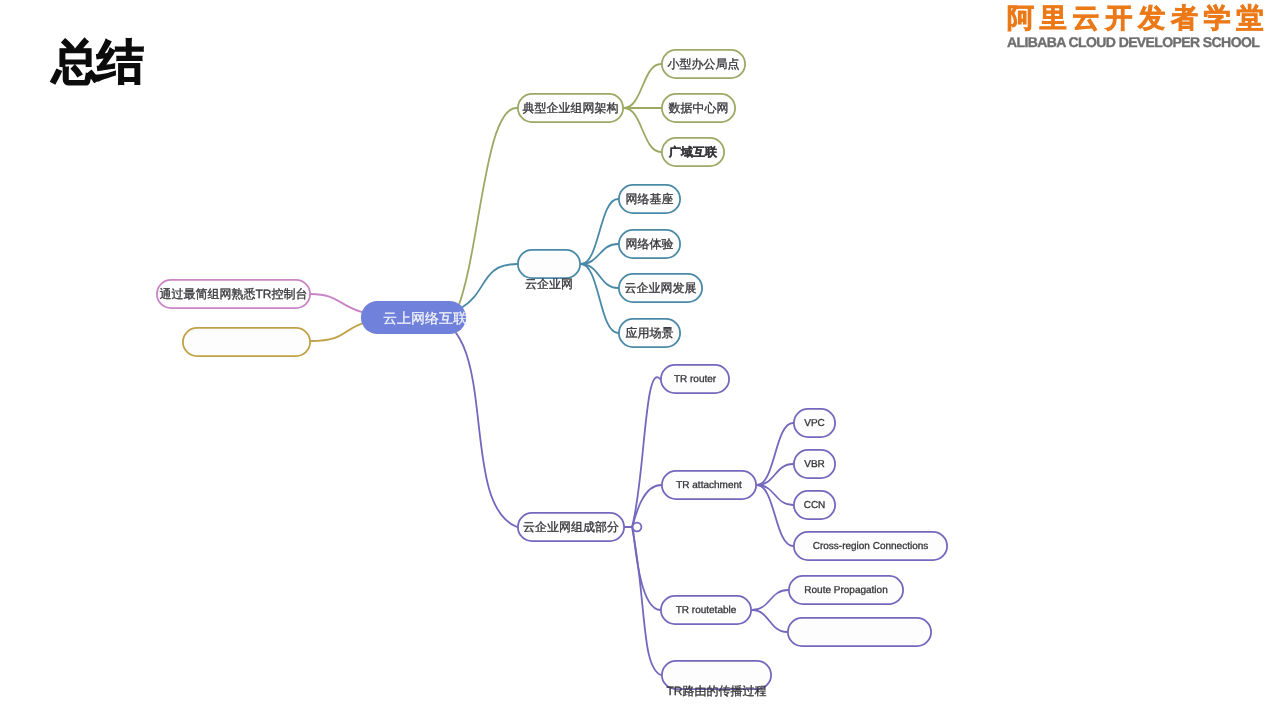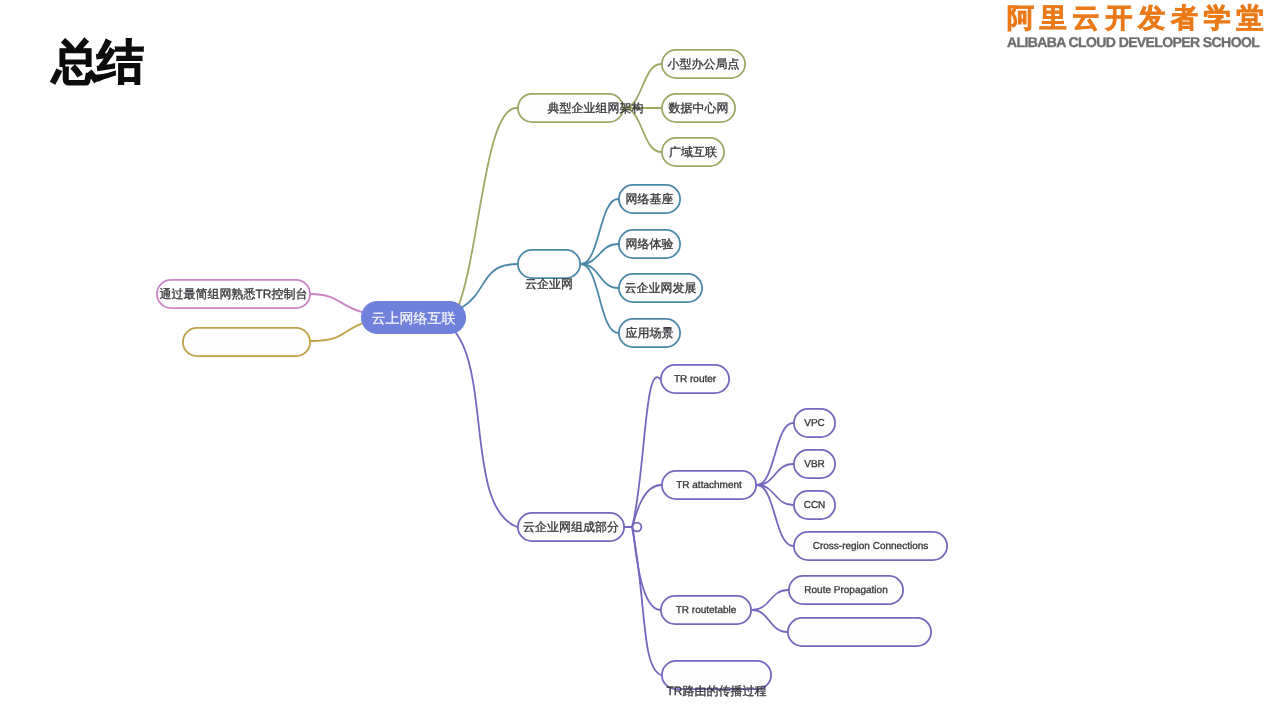--- a/index.html
+++ b/index.html
@@ -47,21 +47,21 @@
     color:#37373b; white-space:nowrap;
     font-size:12px;
     -webkit-text-stroke:0.32px #37373b;
     will-change:transform;
   }
   .node.latin { font-size:10px; }
   .node.root {
     color:#f2f3fa;
     font-size:14px; letter-spacing:0px;
     -webkit-text-stroke:0.25px #f2f3fa;
-    padding-top:4px; box-sizing:border-box;
+    padding-top:4px; box-sizing:border-box;justify-content:flex-end;
   }
 </style>
 </head>
 <body>
 
 <div id="stage">
 
   <div class="slide-title" style="color: rgb(12, 12, 13);">总结</div>
 
   <div class="brand">
@@ -120,30 +120,30 @@
       <rect x="787.9" y="617.9" width="143.2" height="28.2" rx="14.1" ry="14.1" fill="#fdfdfd" stroke="#7468be" stroke-width="1.8"></rect>
       <rect x="661.9" y="660.9" width="109.2" height="28.2" rx="14.1" ry="14.1" fill="#fdfdfd" stroke="#7468be" stroke-width="1.8"></rect>
     </svg>
   <div id="nodes">
       <div class="node root" style="left: 360px; top: 300px; width: 107px; height: 35px; color: rgb(242, 243, 250);">
         <span>云上网络互联</span>
       </div>
       <div class="node" style="left: 156px; top: 279px; width: 155px; height: 30px; color: rgb(55, 55, 59); -webkit-text-stroke: 0.32px rgb(55, 55, 59);">
         <span>通过最简组网熟悉TR控制台</span>
       </div>
-      <div class="node" style="left: 542px; top: 93px; width: 107px; height: 30px; color: rgb(55, 55, 59); -webkit-text-stroke: 0.32px rgb(55, 55, 59);">
+      <div class="node" style="left: 517px; top: 93px; width: 107px; height: 30px; color: rgb(55, 55, 59); -webkit-text-stroke: 0.32px rgb(55, 55, 59);">
         <span>典型企业组网架构</span>
       </div>
       <div class="node" style="left: 661px; top: 49px; width: 85px; height: 30px; color: rgb(55, 55, 59); -webkit-text-stroke: 0.32px rgb(55, 55, 59);">
         <span>小型办公局点</span>
       </div>
       <div class="node" style="left: 661px; top: 93px; width: 75px; height: 30px; color: rgb(55, 55, 59); -webkit-text-stroke: 0.32px rgb(55, 55, 59);">
         <span>数据中心网</span>
       </div>
-      <div class="node" style="left: 661px; top: 137px; width: 64px; height: 30px; color: rgb(55, 55, 59); -webkit-text-stroke: 0.32px rgb(55, 55, 59);">
+      <div class="node" style="left: 661px; top: 137px; width: 64px; height: 30px; color: rgb(55, 55, 59); font-weight: bold; -webkit-text-stroke: 0.32px rgb(55, 55, 59);">
         <span>广域互联</span>
       </div>
       <div class="node" style="left: 517px; top: 249px; width: 64px; height: 30px; color: rgb(55, 55, 59); margin-top: 20px; -webkit-text-stroke: 0.32px rgb(55, 55, 59);">
         <span>云企业网</span>
       </div>
       <div class="node" style="left: 618px; top: 184px; width: 63px; height: 30px; color: rgb(55, 55, 59); -webkit-text-stroke: 0.32px rgb(55, 55, 59);">
         <span>网络基座</span>
       </div>
       <div class="node" style="left: 618px; top: 229px; width: 63px; height: 30px; color: rgb(55, 55, 59); text-align: right; -webkit-text-stroke: 0.32px rgb(55, 55, 59);">
         <span>网络体验</span>

